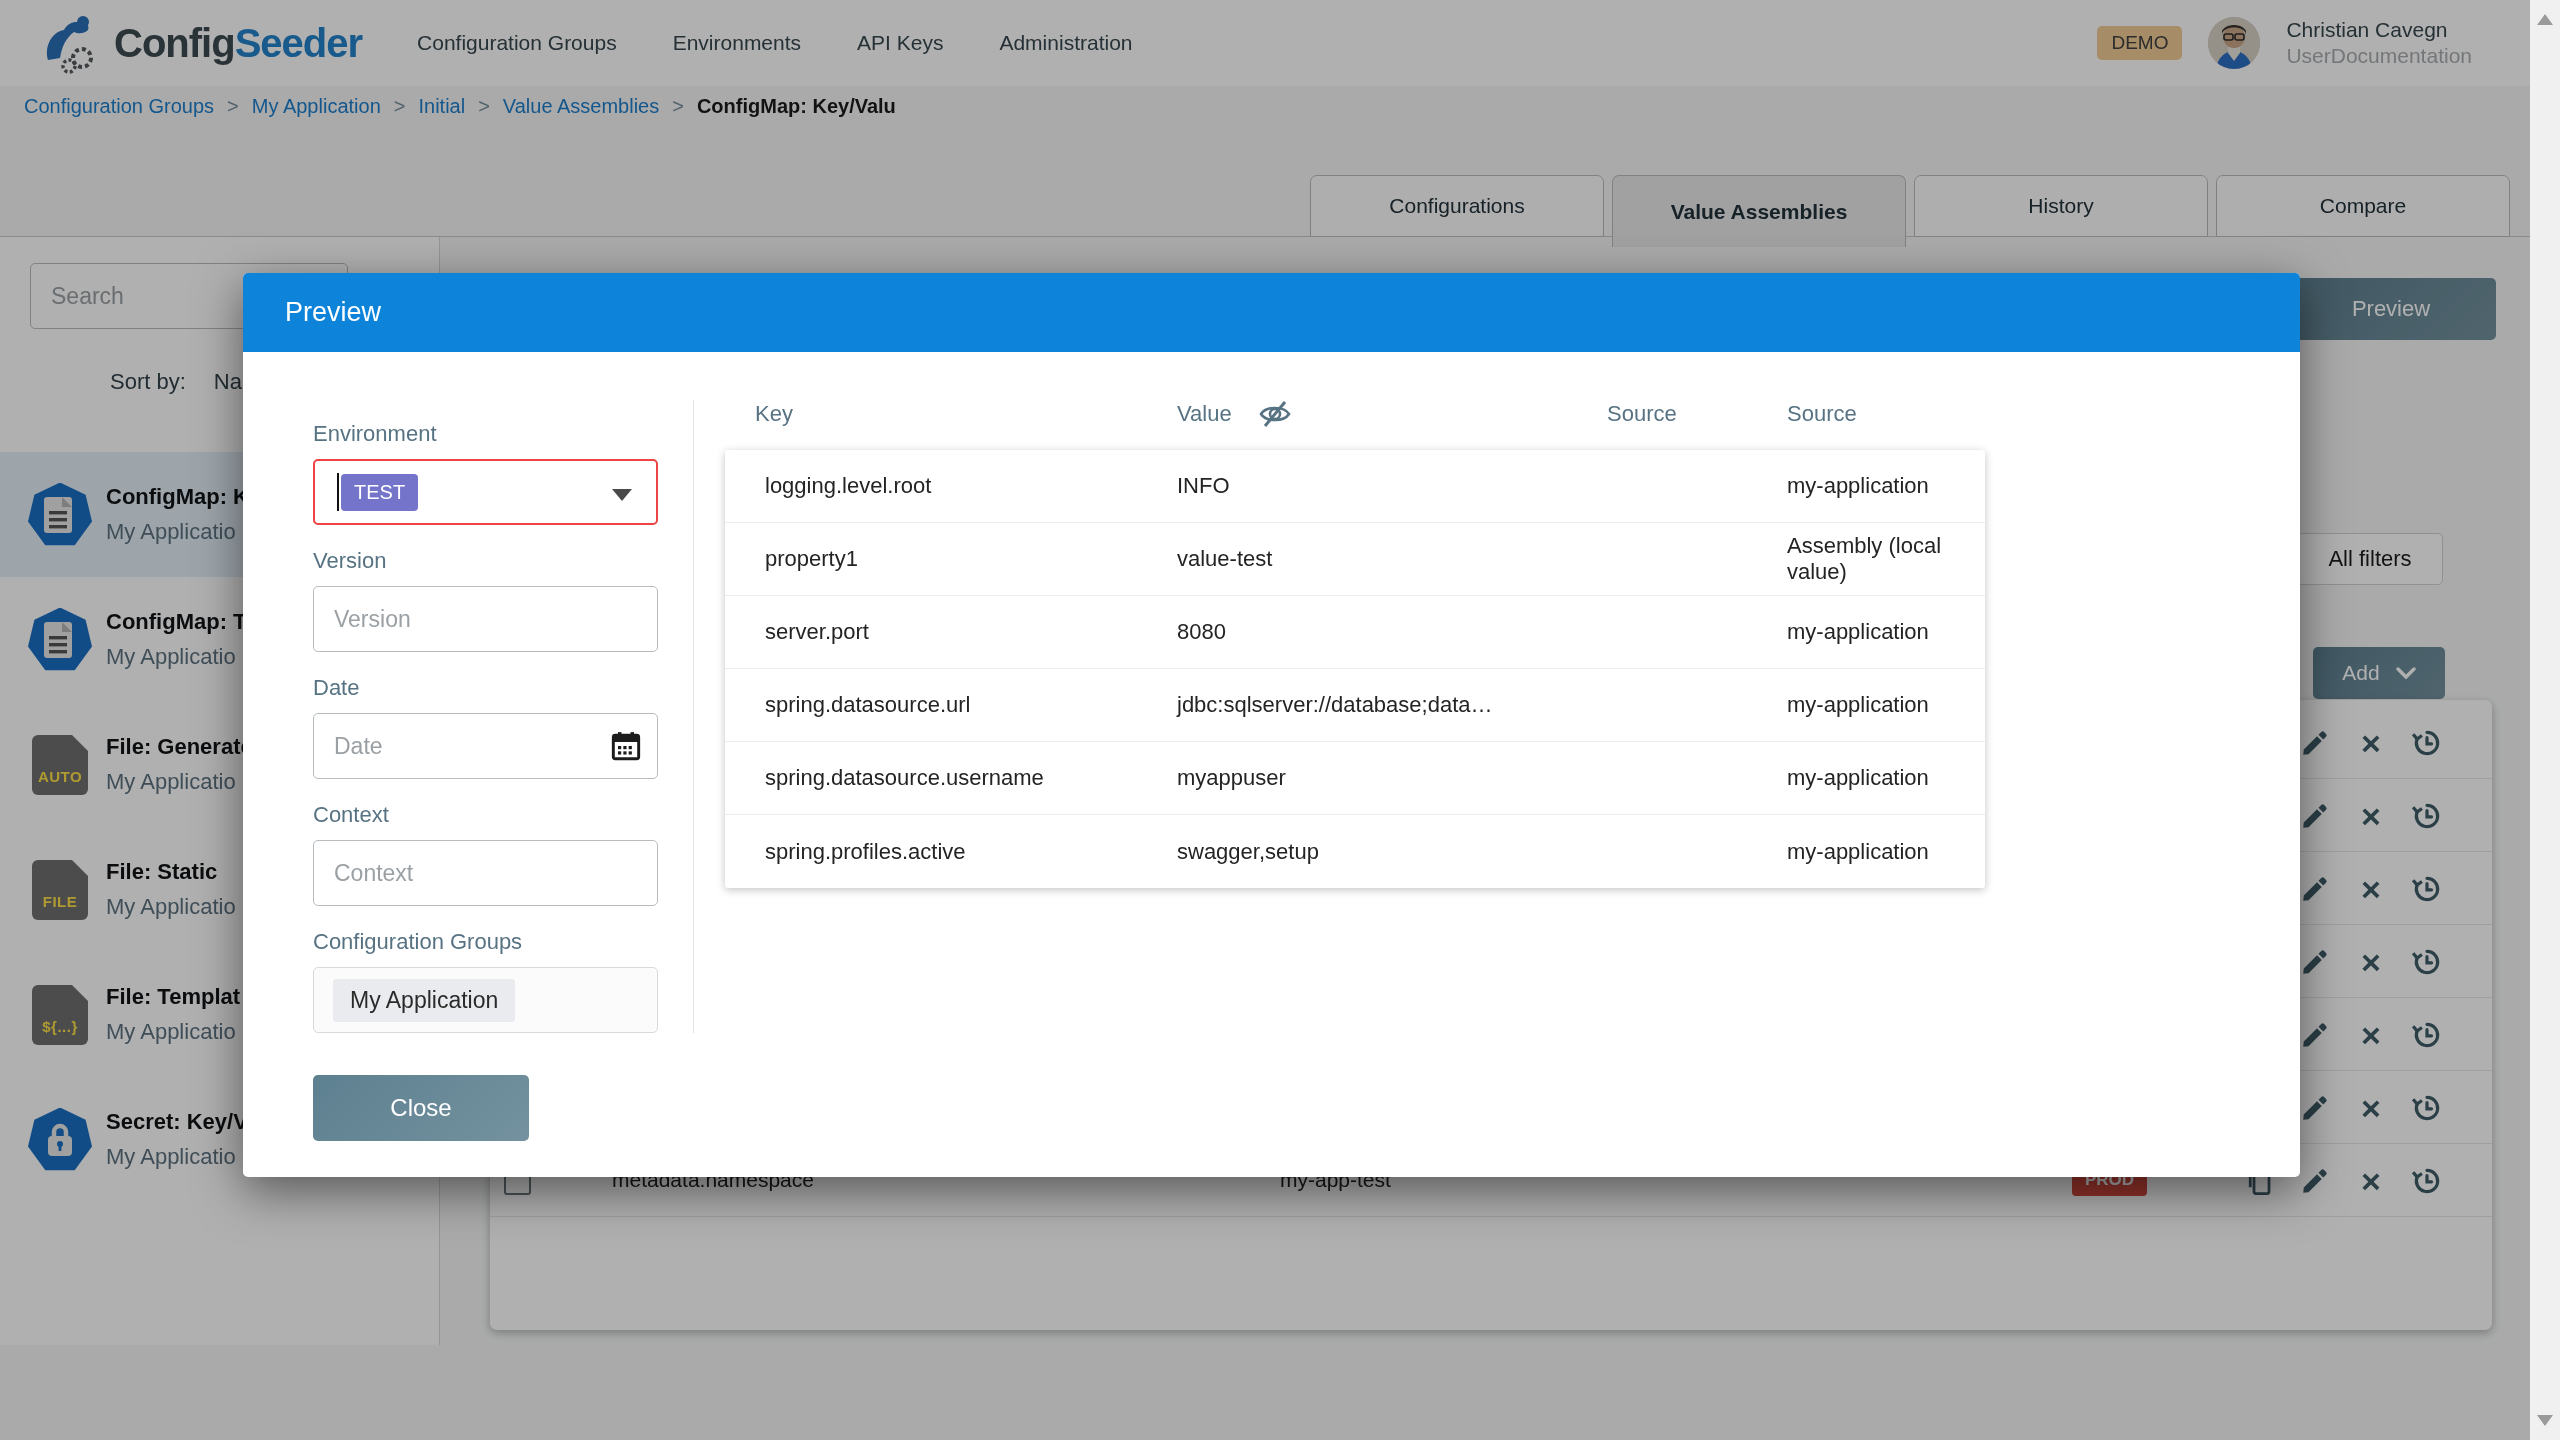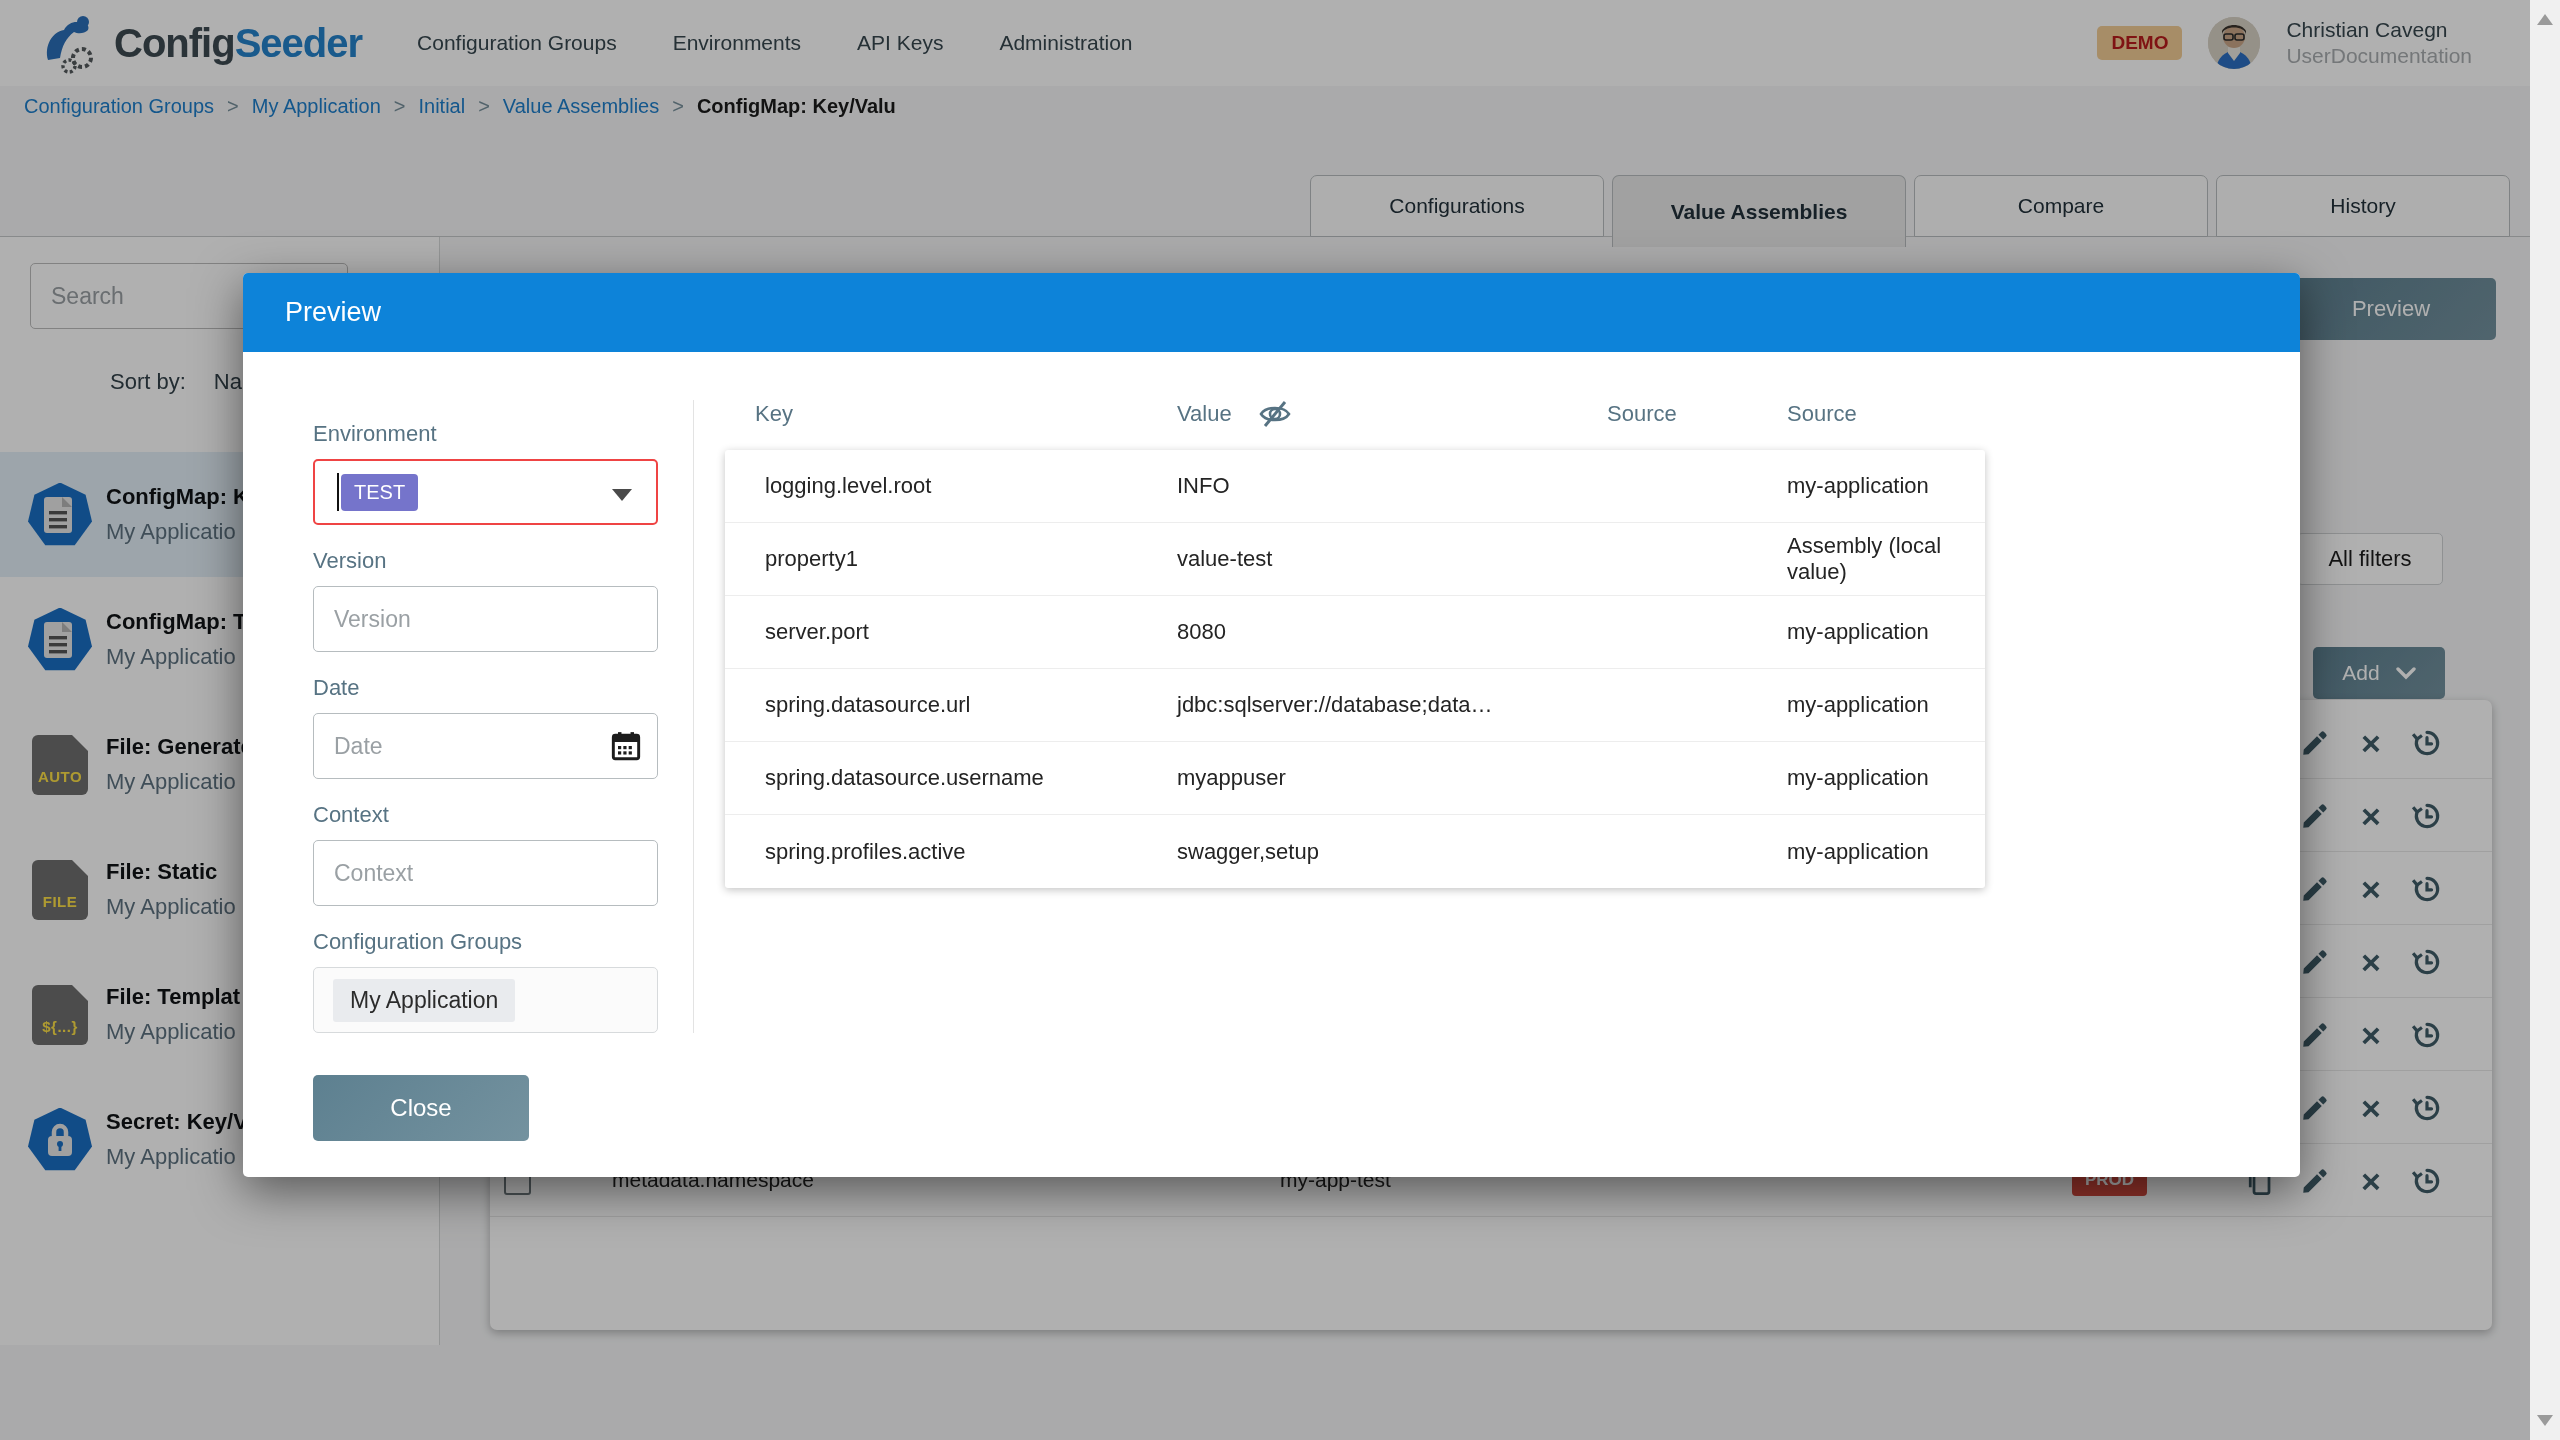--- a/index.html
+++ b/index.html
@@ -12,21 +12,21 @@
   
   .navbar { position:absolute; left:0; top:0; width:2547px; height:86px; background:#ffffff; display:flex; align-items:center; }
   .brand { display:flex; align-items:center; margin-left:38px; cursor:pointer;justify-content:center; }
   .brand-icon { width:62px; height:62px; position:relative; margin-right:14px; }
   .brand-text { font-size:40px; font-weight:bold; letter-spacing:-1px; }
   .brand-text .c1 { color:#3d4a52; }
   .brand-text .c2 { color:#2583cb; }
   .nav-items { display:flex; align-items:center; margin-left:55px; gap:56px; }
   .nav-item { font-size:21px; color:#37474f; cursor:pointer; }
   .nav-right { position:absolute; right:75px; top:0; height:86px; display:flex; align-items:center; gap:26px; }
-  .demo-badge { background:#f2cd96; color:#b91c1c; font-weight:bold; font-size:19px; padding:6px 14px; border-radius:5px; }
+  .demo-badge { background:#f2cd96; color:#404040; font-weight:normal; font-size:19px; padding:6px 14px; border-radius:5px; }
   .avatar { width:52px; height:52px; border-radius:50%; overflow:hidden; background:#d8d2c6; }
   .user-block { line-height:1.25; }
   .user-name { font-size:21px; color:#37474f; }
   .user-role { font-size:21px; color:#a9adb0; }
 
   
   .breadcrumb { position:absolute; left:24px; top:95px; display:flex; gap:13px; font-size:20px; align-items:center; }
   .crumb { color:#1e7ecb; cursor:pointer; }
   .crumb-sep { color:#78909c; }
   .crumb-current { color:#1b1b1b; font-weight:bold; }
@@ -170,22 +170,22 @@
     <span class="crumb-sep">&gt;</span>
     <span class="crumb">Value Assemblies</span>
     <span class="crumb-sep">&gt;</span>
     <span class="crumb-current">ConfigMap: Key/Valu</span>
   </div>
 
   <div class="tabs-line"></div>
   <div class="tabs">
     <div class="tab">Configurations</div>
     <div class="tab active">Value Assemblies</div>
+    <div class="tab">History</div>
     <div class="tab">Compare</div>
-    <div class="tab">History</div>
   </div>
 
   <div class="sidebar">
     <input class="search-input" placeholder="Search" style="">
     <div class="sort-row">
       <span>Sort by:</span>
       <span>Na</span>
     </div>
     <div class="side-list">
 

